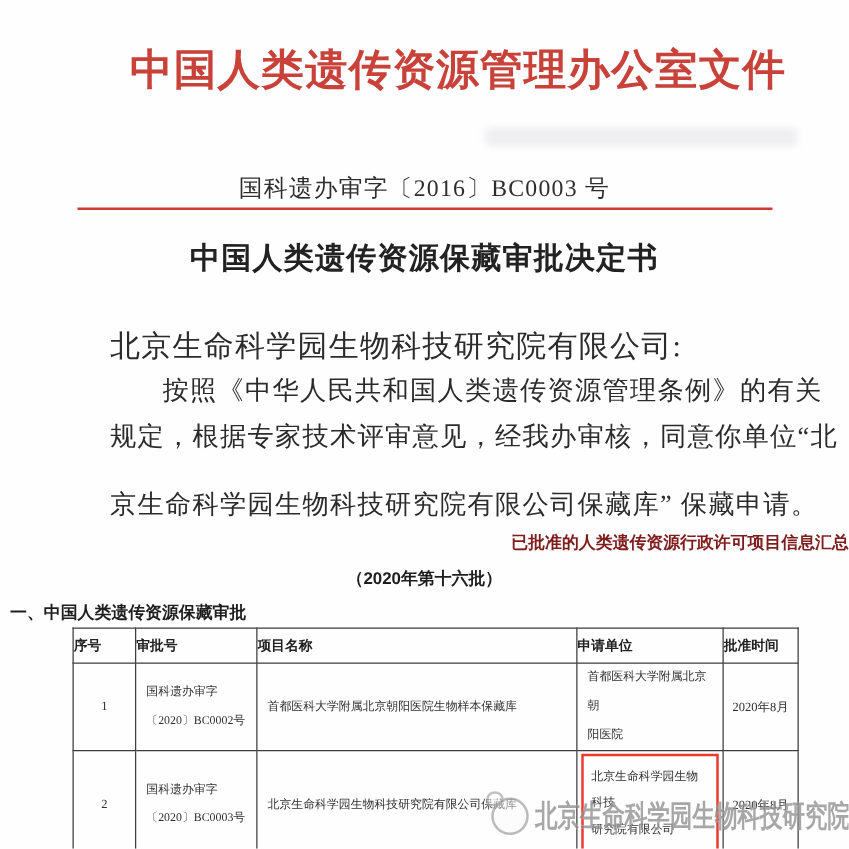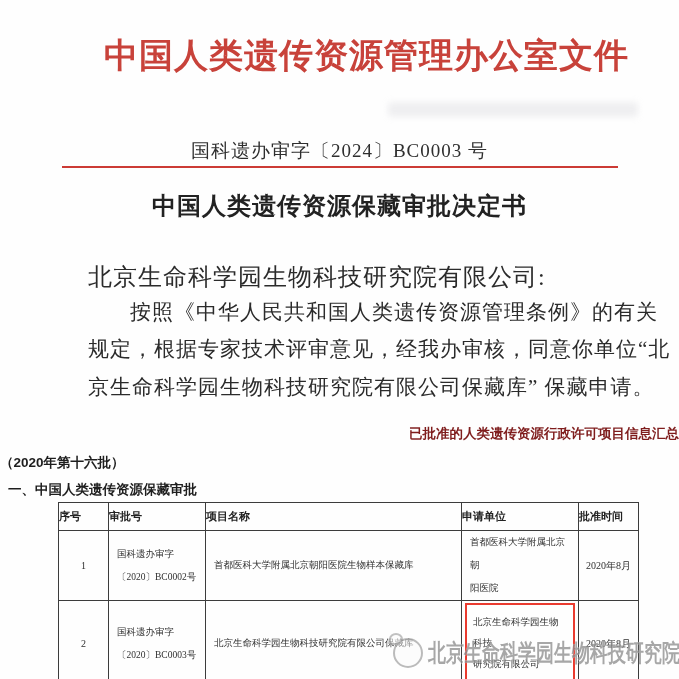--- a/index.html
+++ b/index.html
@@ -76,36 +76,37 @@
 
   .body-line {
     position: absolute;
     font-size: 21px;
     color: #2b2b2b;
     letter-spacing: 1px;
     white-space: nowrap;
   }
   .body-line-1 { left: 130px; top: 298px; text-align: center; }
   .body-line-2 { left: 88px;  top: 335px; }
-  .body-line-3 { left: 88px;  top: 373px; }
+  .body-line-3 { left: 88px;  top: 389px; }
 
   .summary-title {
     position: absolute;
     left: 0; top: 425px;
     width: 100%;
     text-align: right;
     font-family: "Liberation Sans", "DejaVu Sans", sans-serif;
     font-size: 13.5px;
     font-weight: bold;
     color: #7f1d1d;
   }
   .summary-batch {
     position: absolute;
     left: 0; top: 454px;
     width: 100%;
+    text-align: center;
     font-family: "Liberation Sans", "DejaVu Sans", sans-serif;
     font-size: 13.5px;
     font-weight: bold;
     color: #1e1e1e;
   }
   .section-label {
     position: absolute;
     left: 8px; top: 481px;
     font-family: "Liberation Sans", "DejaVu Sans", sans-serif;
     font-size: 13.5px;
@@ -189,21 +190,21 @@
 </style>
 </head>
 <body>
 
 <div class="page">
 
   <div class="scan-smudge"></div>
 
   <div class="letterhead">中国人类遗传资源管理办公室文件</div>
 
-  <div class="doc-number">国科遗办审字〔2024〕BC0003 号</div>
+  <div class="doc-number">国科遗办审字〔2016〕BC0003 号</div>
 
   <div class="red-rule"></div>
 
   <div class="doc-title">中国人类遗传资源保藏审批决定书</div>
 
   <div class="salutation">北京生命科学园生物科技研究院有限公司:</div>
 
   <div class="body-line body-line-1">按照《中华人民共和国人类遗传资源管理条例》的有关</div>
   <div class="body-line body-line-2">规定，根据专家技术评审意见，经我办审核，同意你单位“北</div>
   <div class="body-line body-line-3">京生命科学园生物科技研究院有限公司保藏库” 保藏申请。</div>

